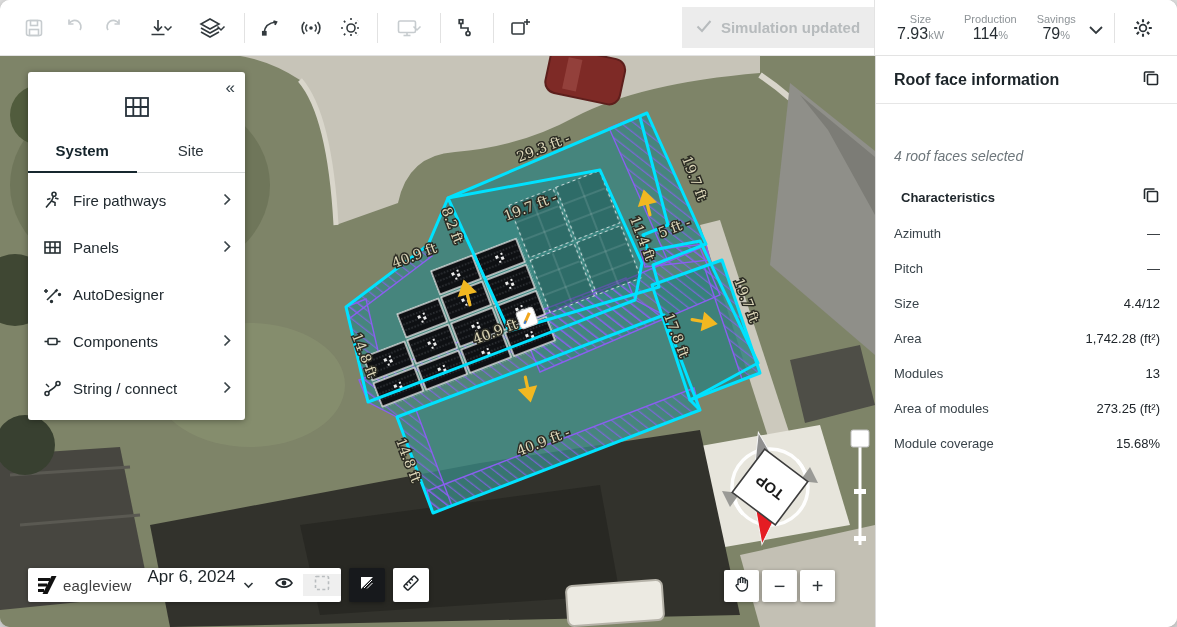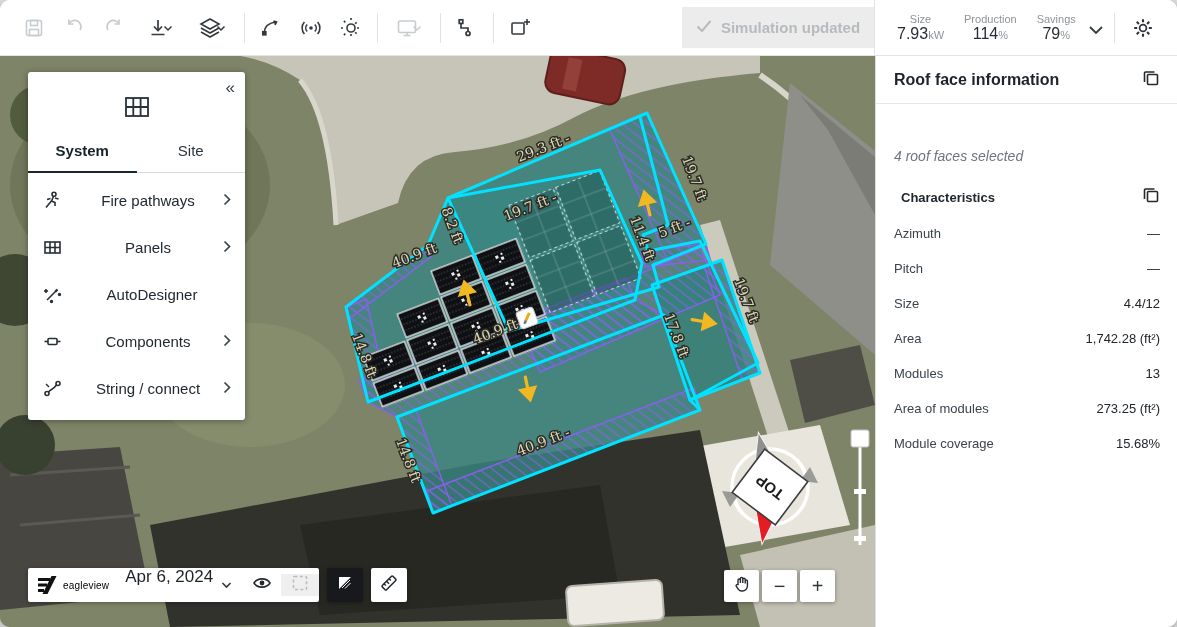--- a/index.html
+++ b/index.html
@@ -22,28 +22,28 @@
   
   .map-wrap{position:absolute;left:0;top:55px;width:875px;height:572px;overflow:hidden;background:#7e8468;}
   
   .tool-panel{position:absolute;left:28px;top:17px;width:217px;background:#fff;border-radius:3px;box-shadow:0 1px 6px rgba(0,0,0,.35);z-index:20;padding-bottom:6px;}
   .collapse{position:absolute;right:10px;top:6px;font-size:17px;color:#36424a;cursor:pointer;}
   .panel-grid-icon{display:flex;justify-content:center;padding:24px 0 10px 0;}
   .tabs{display:flex;border-bottom:1px solid #d8dbdc;margin-top:4px;}
   .tab{flex:1;text-align:center;font-size:15px;color:#2c353b;padding:10px 0 12px 0;cursor:pointer;position:relative;}
   .tab.active{font-weight:700;color:#15242b;border-bottom:2px solid #16272e;margin-bottom:-1px;}
   .menu{padding:4px 0 2px 0;}
-  .menu-item{display:flex;align-items:center;height:47px;padding:0 14px;cursor:pointer;font-size:15px;color:#212a30;text-align:center;}
+  .menu-item{display:flex;align-items:center;height:47px;padding:0 14px;cursor:pointer;font-size:15px;color:#212a30;}
   .menu-item .mi-icon{width:20px;height:20px;margin-right:11px;display:flex;align-items:center;justify-content:center;}
   .menu-item .mi-label{flex:1;}
   
   .img-bar{position:absolute;left:28px;top:513px;height:34px;display:flex;align-items:stretch;z-index:20;}
   .img-card{background:#fff;border-radius:2px;box-shadow:0 1px 4px rgba(0,0,0,.35);display:flex;align-items:center;}
   .ev-logo{display:flex;align-items:center;gap:6px;padding:0 8px 0 10px;}
-  .ev-name{font-size:10px;color:#000000;font-weight:500;letter-spacing:.2px;}
+  .ev-name{font-size:15px;color:#404040;font-weight:500;letter-spacing:.2px;}
   .img-date{font-size:17px;color:#1c2327;margin:0 8px 16px 8px;}
   .img-chev{margin-right:10px;cursor:pointer;display:flex;align-items:center;}
   .bar-div{width:1px;background:#e2e2e2;}
   .bar-btn{width:38px;display:flex;align-items:center;justify-content:center;cursor:pointer;}
   .bar-btn.pressed{background:#efefef;}
   .dark-btn{width:36px;margin-left:8px;background:#17191c;border-radius:2px;box-shadow:0 1px 4px rgba(0,0,0,.35);display:flex;align-items:center;justify-content:center;cursor:pointer;}
   .light-btn{width:36px;margin-left:8px;background:#fff;border-radius:2px;box-shadow:0 1px 4px rgba(0,0,0,.35);display:flex;align-items:center;justify-content:center;cursor:pointer;}
   
   .zoom-ctrls{position:absolute;left:724px;top:515px;display:flex;gap:3px;z-index:20;}
   .z-btn{width:35px;height:32px;background:#fff;border-radius:2px;box-shadow:0 1px 4px rgba(0,0,0,.35);display:flex;align-items:center;justify-content:center;cursor:pointer;font-size:20px;color:#2f363a;}

